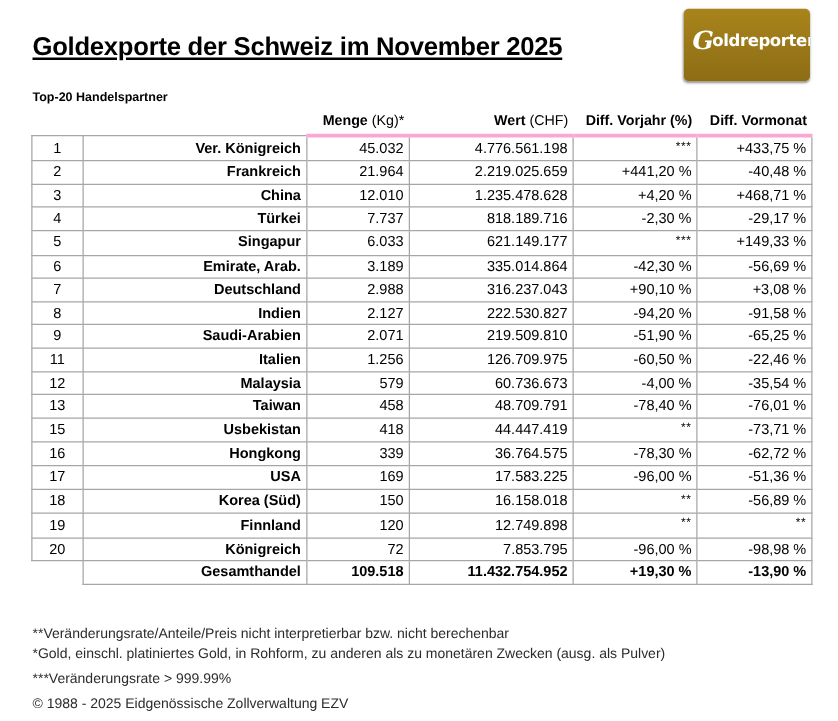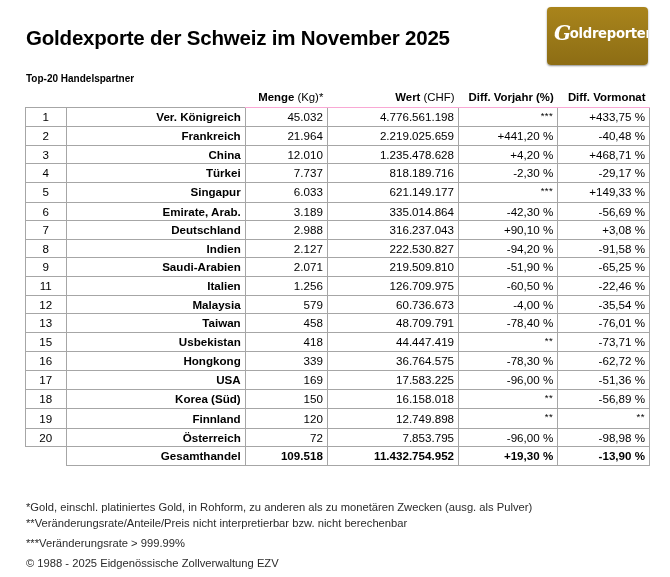--- a/index.html
+++ b/index.html
@@ -23,20 +23,21 @@
   }
   .page-title {
     position: absolute;
     left: 26px;
     top: 28px;
     font-size: 20.5px;
     font-weight: bold;
     letter-spacing: -0.2px;
     white-space: nowrap;
     line-height: 1;
+    text-decoration: underline;
   }
   .logo {
     position: absolute;
     left: 547px;
     top: 7px;
     width: 101px;
     height: 58px;
     background: linear-gradient(180deg, #a9841b 0%, #9c7a19 45%, #8d6d14 100%);
     border-radius: 4px;
     box-shadow: 0 1px 2px rgba(0,0,0,0.45);
@@ -101,21 +102,21 @@
   col.c-wert   { width: 123px; }
   col.c-vj     { width: 93px; }
   col.c-vm     { width: 86px; }
 
   
   thead th {
     font-size: 11.4px;
     font-weight: bold;
     text-align: right;
     border: none;
-    border-bottom: 1px solid #f9a8d4;
+    border-bottom: 3px solid #f9a8d4;
     height: 19px;
     line-height: 19px;
     padding-bottom: 1px;
   }
   thead th.blank {
     border-bottom: none;
   }
   thead th .unit {
     font-weight: normal;
   }
@@ -328,36 +329,36 @@
         <tr>
           <td class="rank">19</td>
           <td class="name">Finnland</td>
           <td class="num">120</td>
           <td class="num">12.749.898</td>
           <td class="num"><span class="stars">**</span></td>
           <td class="num"><span class="stars">**</span></td>
         </tr>
         <tr>
           <td class="rank">20</td>
-          <td class="name">Österreich</td>
+          <td class="name">Königreich</td>
           <td class="num">72</td>
           <td class="num">7.853.795</td>
           <td class="num">-96,00 %</td>
           <td class="num">-98,98 %</td>
         </tr>
         <tr class="total">
           <td class="rank"></td>
           <td class="name">Gesamthandel</td>
           <td class="num">109.518</td>
           <td class="num">11.432.754.952</td>
           <td class="num">+19,30 %</td>
           <td class="num">-13,90 %</td>
         </tr>
       </tbody>
   </table>
 </div>
 
 <div class="footnotes" id="footnotes">
+    <div class="fn">**Veränderungsrate/Anteile/Preis nicht interpretierbar bzw. nicht berechenbar</div>
     <div class="fn">*Gold, einschl. platiniertes Gold, in Rohform, zu anderen als zu monetären Zwecken (ausg. als Pulver)</div>
-    <div class="fn">**Veränderungsrate/Anteile/Preis nicht interpretierbar bzw. nicht berechenbar</div>
     <div class="fn sp">***Veränderungsrate &gt; 999.99%</div>
     <div class="fn sp">© 1988 - 2025 Eidgenössische Zollverwaltung EZV</div>
   </div>
 
 </body></html>

